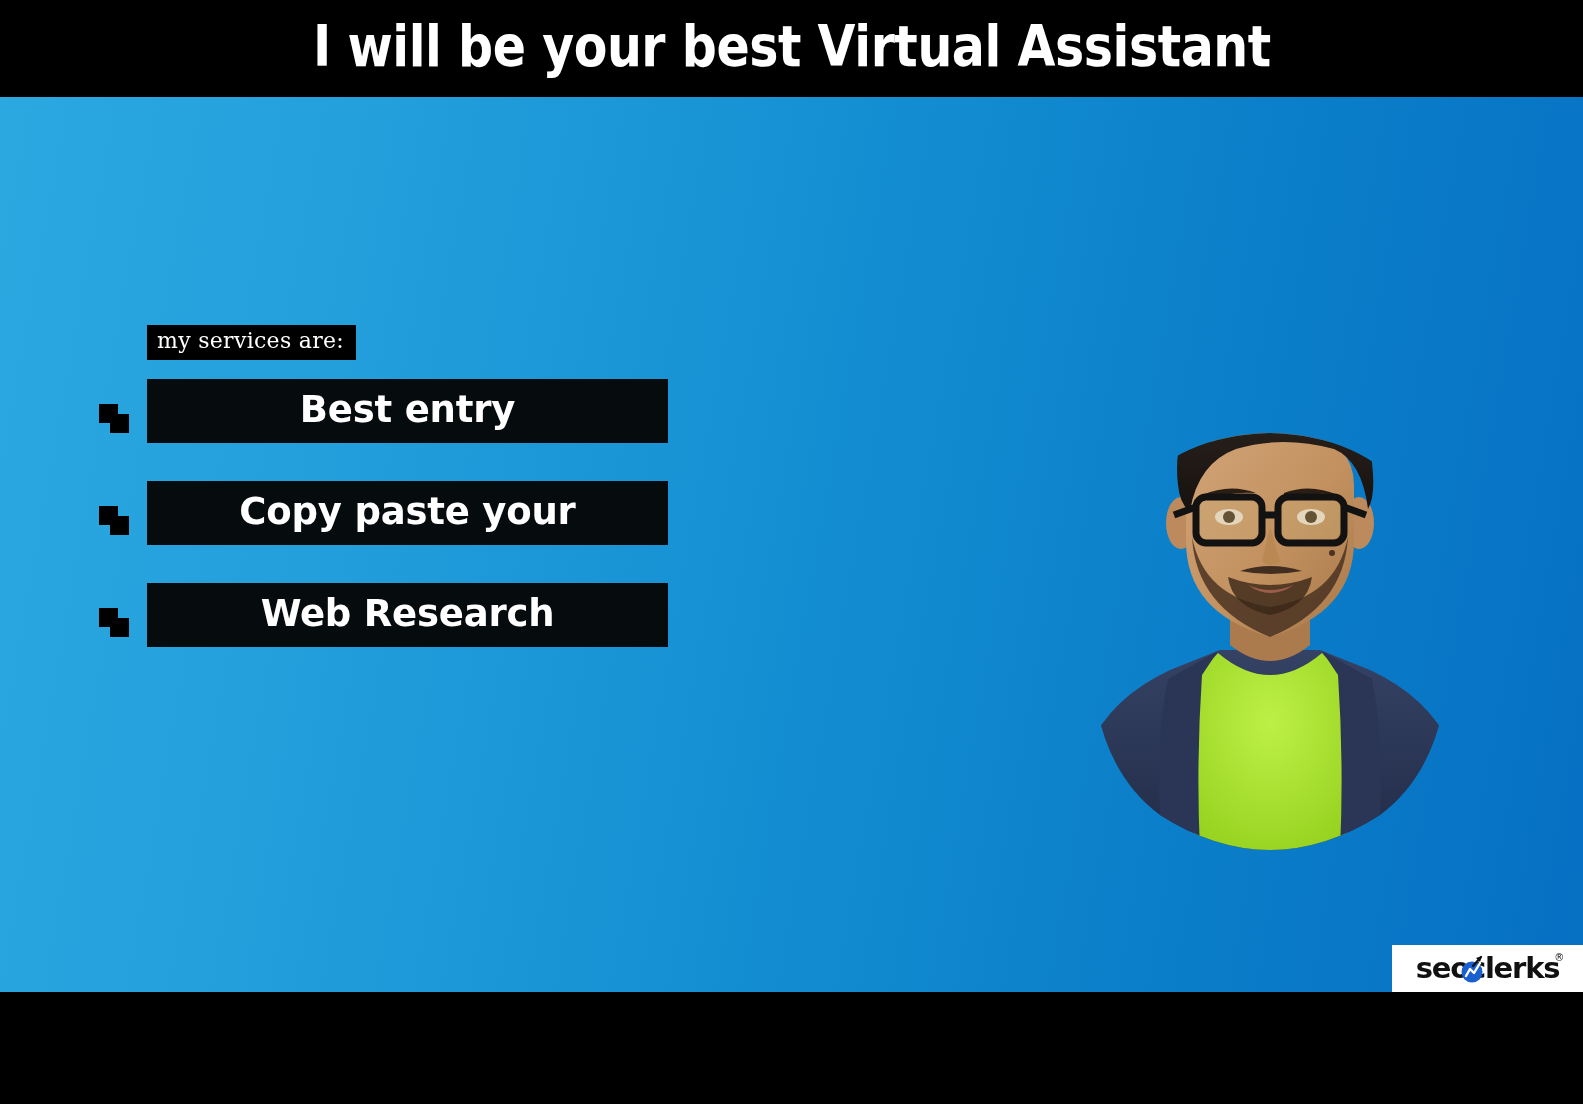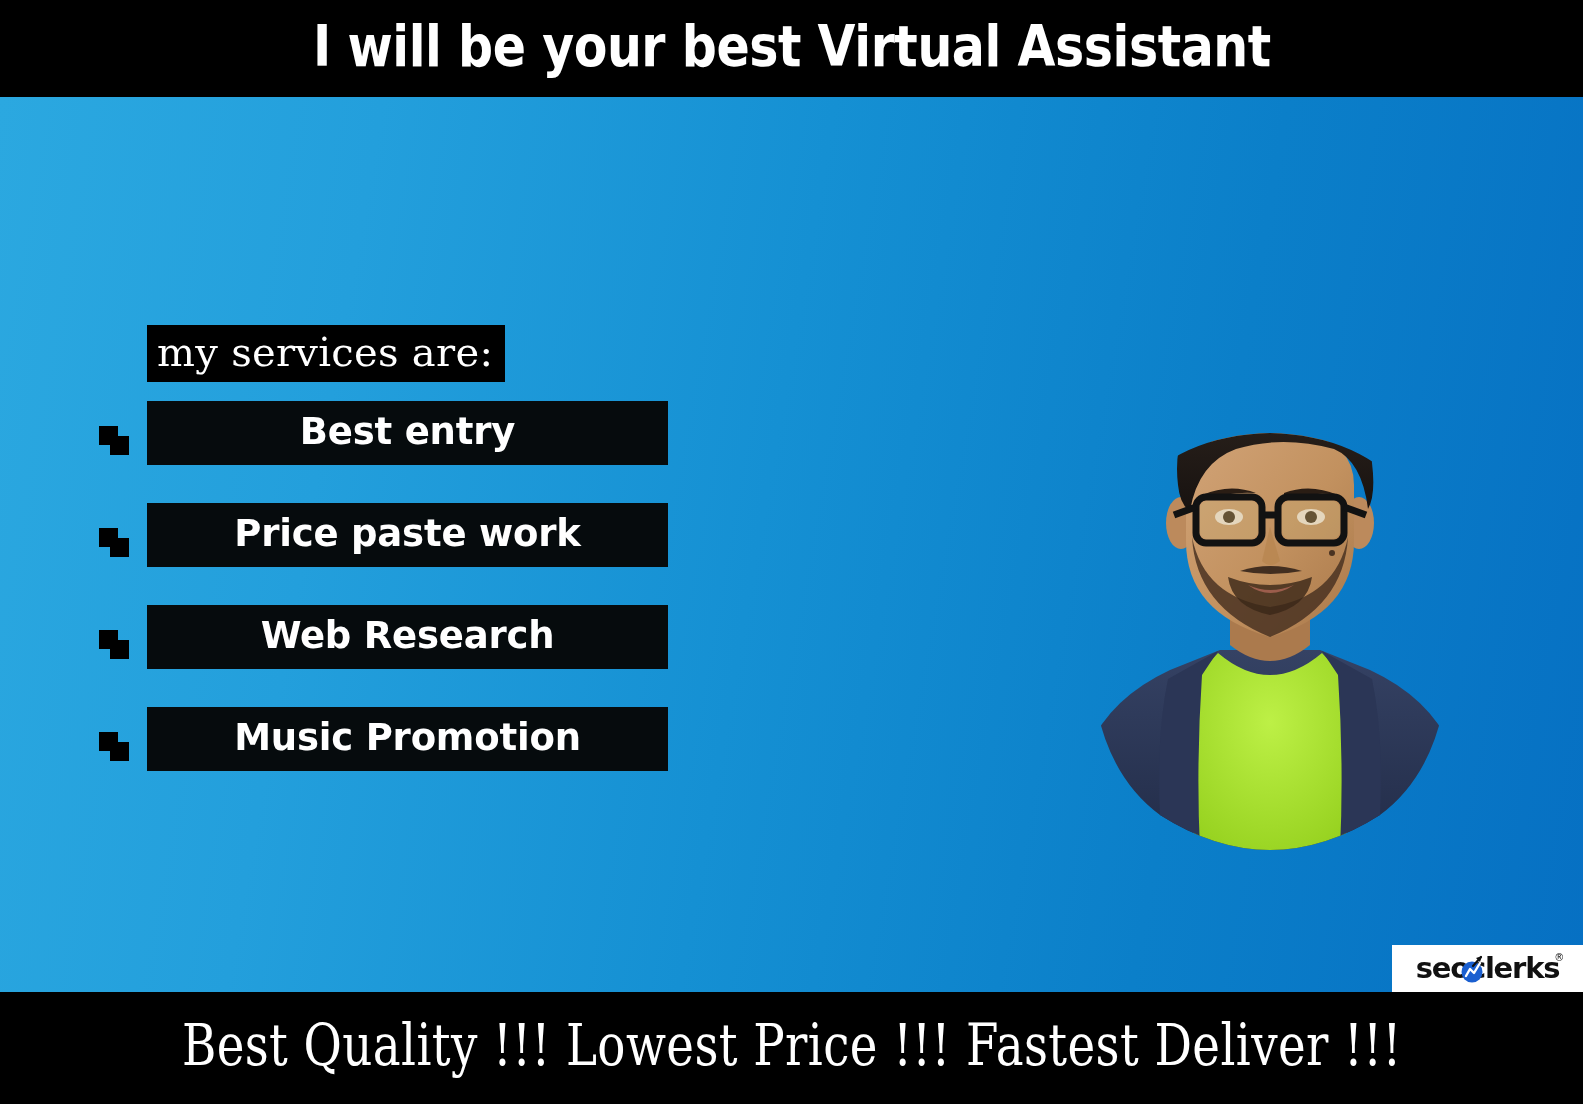--- a/index.html
+++ b/index.html
@@ -48,21 +48,21 @@
     position:absolute;
     left:95px; top:228px;
     width:600px;
   }
   .services-heading {
     display:inline-block;
     background:#000000;
     color:#ffffff;
     font-family:"DejaVu Serif", serif;
     font-weight:normal;
-    font-size:40px;
+    font-size:22px;
     line-height:1.22;
     padding:3px 12px 5px 10px;
     margin-left:52px;
     white-space:nowrap;
     letter-spacing:0.3px;
   }
   .service-list { margin-top:19px; }
   .service-row {
     position:relative;
     height:102px;
@@ -186,43 +186,34 @@
             <span class="service-label">Best entry</span>
           </div>
         </div>
 
         <div class="service-row">
           <span class="bullet">
             <span class="sq sq-a"></span>
               <span class="sq sq-b"></span>
           </span>
           <div class="service-bar">
-            <span class="service-label">Price paste work</span>
+            <span class="service-label">Copy paste your</span>
           </div>
         </div>
 
         <div class="service-row">
           <span class="bullet">
             <span class="sq sq-a"></span>
               <span class="sq sq-b"></span>
           </span>
           <div class="service-bar">
             <span class="service-label">Web Research</span>
           </div>
         </div>
 
-        <div class="service-row">
-          <span class="bullet">
-            <span class="sq sq-a"></span>
-              <span class="sq sq-b"></span>
-          </span>
-          <div class="service-bar">
-            <span class="service-label">Music Promotion</span>
-          </div>
-        </div>
 
       </div>
     </div>
 
     <div class="portrait">
       <svg viewBox="0 0 440 505" xmlns="http://www.w3.org/2000/svg">
         <defs>
           <clipPath id="cutout">
             <path d="M40,300 Q35,200 80,150 Q130,90 220,88 Q310,90 360,150 Q405,200 400,300
                      Q398,420 330,470 Q275,505 220,505 Q165,505 110,470 Q42,420 40,300 Z"></path>
@@ -309,17 +300,14 @@
             <path d="M16,4 L22,2 L20,8 Z" fill="#111111"></path>
             <path d="M13,12 L21,3" stroke="#111111" stroke-width="2.2" stroke-linecap="round"></path>
           </svg>
         </span>
         <span class="logo-reg">®</span>
       </div>
     </div>
 
   </div>
 
-  <div class="footer-bar">
-    <div class="footer-text">Best Quality !!! Lowest Price !!! Fastest Deliver !!!</div>
-  </div>
 
 </div>
 
 </body></html>

